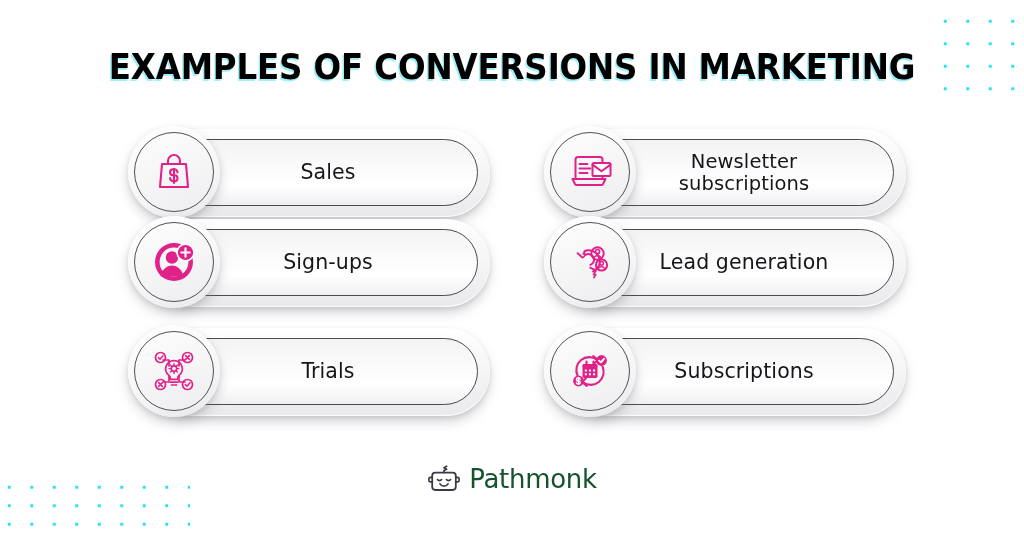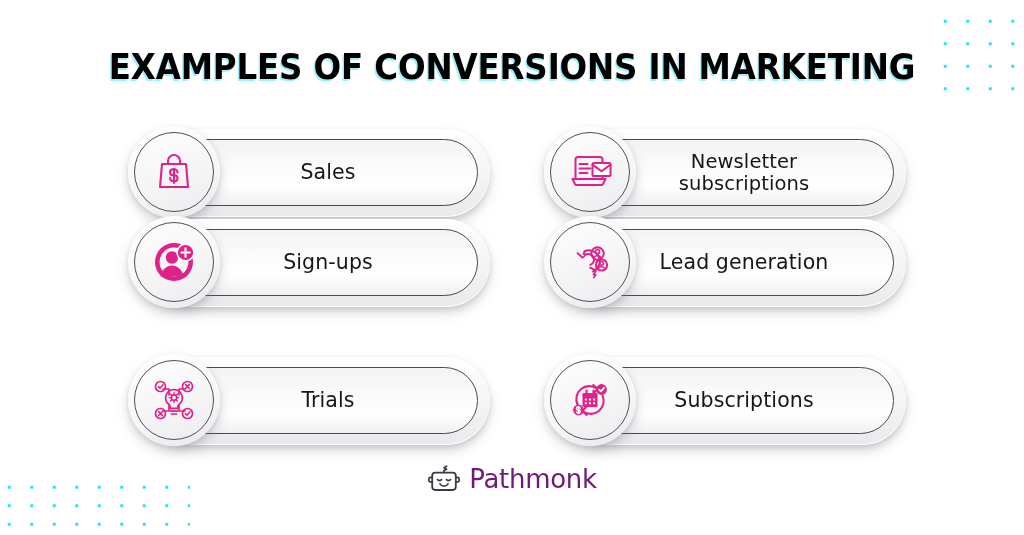--- a/index.html
+++ b/index.html
@@ -68,21 +68,21 @@
   }
   .card {
     position: absolute;
     width: 362px;
     height: 92px;
   }
   .col-l { left: 128px; }
   .col-r { left: 544px; }
   .row-1 { top: 0px; }
   .row-2 { top: 90px; }
-  .row-3 { top: 228px; }
+  .row-3 { top: 199px; }
 
   
   .shell {
     position: absolute;
     left: 22px;
     top: 3px;
     width: 340px;
     height: 88px;
     border-radius: 44px;
     background: linear-gradient(180deg, #ffffff 0%, #f4f4f5 55%, #e9e9ec 100%);
@@ -157,21 +157,21 @@
     display: flex;
     align-items: center;
     justify-content: center;
     gap: 8px;
   }
   .logo-mark { display: block; }
   .logo-text {
     font-family: "DejaVu Sans", sans-serif;
     font-size: 26px;
     font-weight: normal;
-    color: #701a75;
+    color: #14532d;
     letter-spacing: -0.3px;
     line-height: 1;
   }
 </style>
 </head>
 <body>
 
 <div class="dots dots-tr"></div>
 <div class="dots dots-bl"></div>
 

